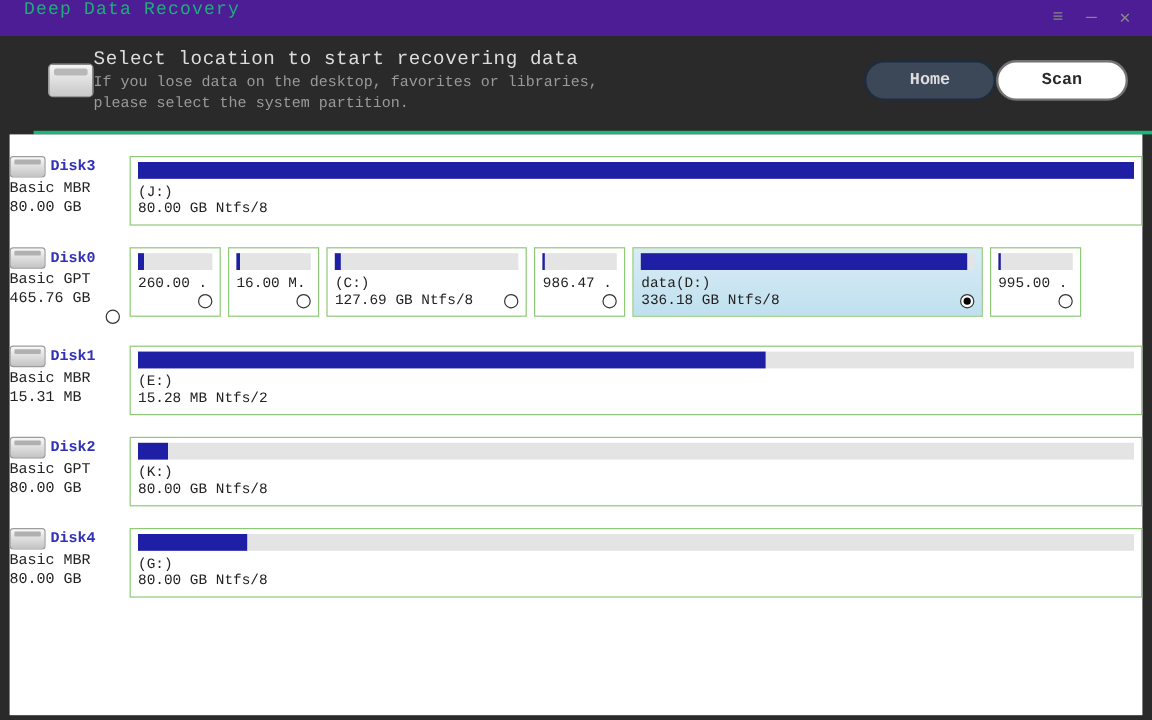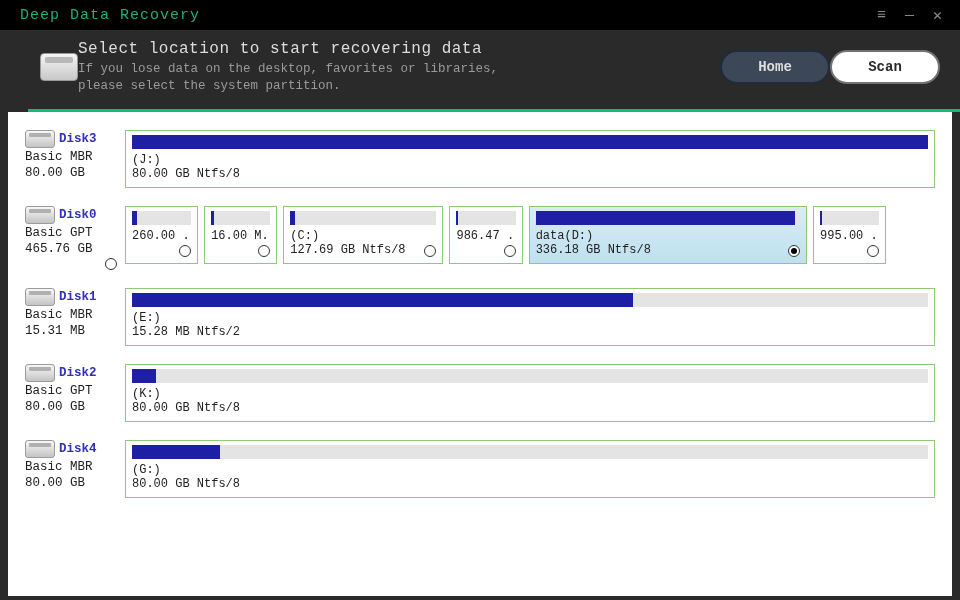--- a/index.html
+++ b/index.html
@@ -6,23 +6,23 @@
   body {
     width: 960px; height: 600px;
     background: #2a2a2a;
     font-family: "Courier New", Consolas, monospace;
     overflow: hidden;
     font-size: 13px;
   }
   
   .titlebar {
     height: 30px;
-    background: #000000;
-    display: flex;
-    align-items: center;
+    background: #4c1d95;
+    display: flex;
+    align-items: flex-start;
     padding: 0 8px 0 20px;
     color: #1fae79;
     font-size: 15px;
     font-family: "Courier New", monospace;
     letter-spacing: 1px;
   }
   .titlebar .spacer { flex: 1; }
   .titlebar .winbtn {
     width: 28px; height: 28px;
     display: flex; align-items: center; justify-content: center;
@@ -67,21 +67,21 @@
     background:#3c4758; border:2px solid #1f2c3c; color:#ddd;
   }
   .pillbtn.scan {
     background:#ffffff; border:2px solid #737373; color:#2a2a2a;
   }
   
   .content {
     background: #fff;
     margin: 0 8px 8px 8px;
     height: calc(600px - 30px - 78px - 8px);
-    padding: 18px 17px;
+    padding: 18px 0;
     overflow-y: auto;
   }
   .diskrow {
     display: flex;
     align-items: flex-start;
     gap: 8px;
     margin-bottom: 18px;
   }
   .diskhead {
     width: 92px;

